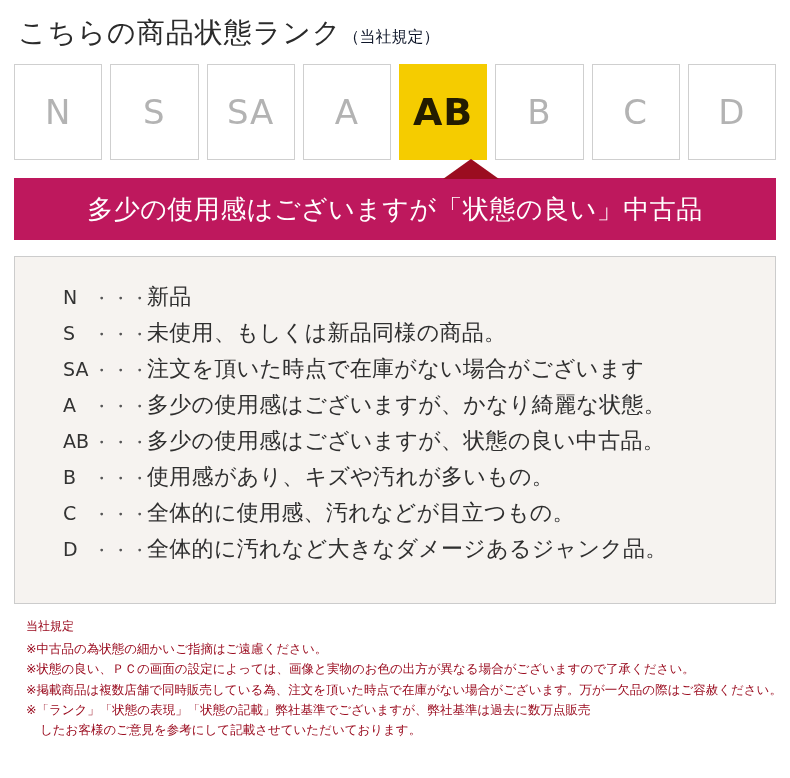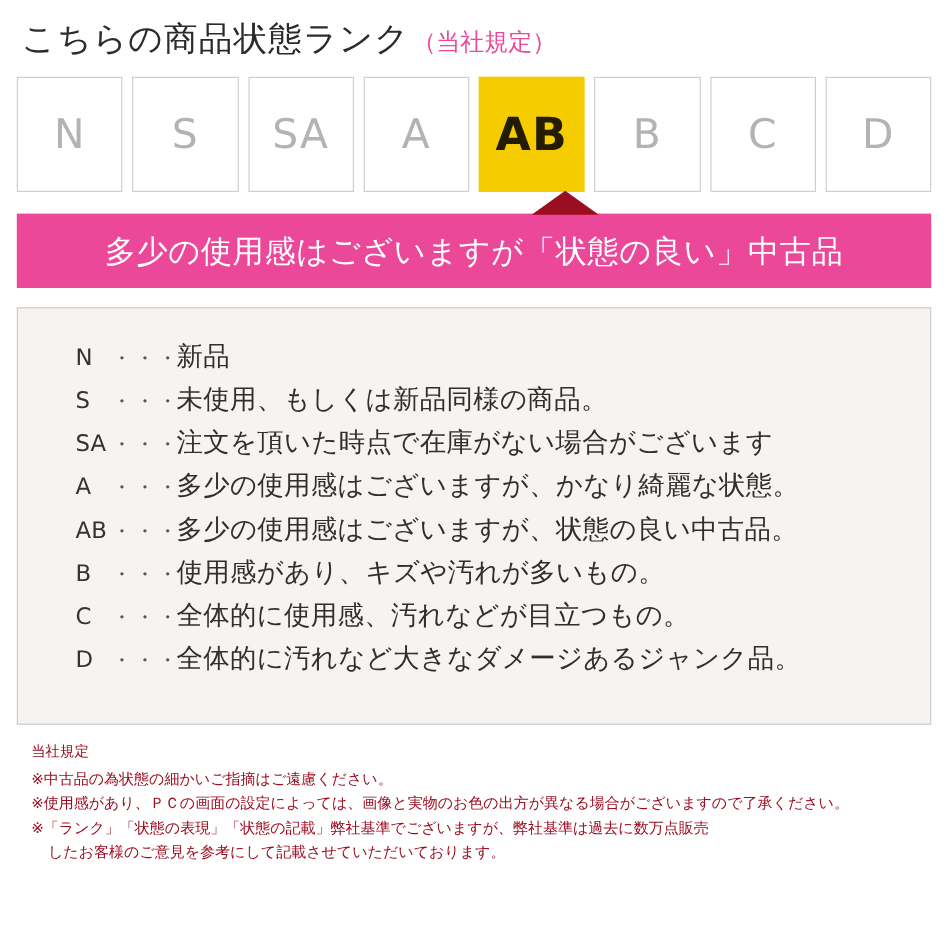--- a/index.html
+++ b/index.html
@@ -28,22 +28,22 @@
     align-items: baseline;
     padding: 14px 4px 8px 4px;
   }
   .title-main {
     font-size: 28px;
     letter-spacing: 1px;
     color: #2b2b2b;
     font-weight: 400;
   }
   .title-sub {
-    font-size: 20px;
-    color: #ec4899;
+    font-size: 16px;
+    color: #0f172a;
     margin-left: 2px;
     letter-spacing: 0px;
   }
 
   
   .rank-row {
     display: flex;
     gap: 8px;
     padding: 4px 0 0 0;
   }
@@ -77,21 +77,21 @@
     position: absolute;
     top: -19px;
     left: 429px;
     width: 0;
     height: 0;
     border-left: 28px solid transparent;
     border-right: 28px solid transparent;
     border-bottom: 20px solid #9b0d20;
   }
   .banner {
-    background: #ec4899;
+    background: #be185d;
     color: #ffffff;
     height: 62px;
     display: flex;
     align-items: center;
     justify-content: center;
     font-size: 26px;
     letter-spacing: 0.5px;
   }
 
   
@@ -221,18 +221,19 @@
       <span class="def-code">D</span>
       <span class="def-dots">・・・</span>
       <span class="def-text">全体的に汚れなど大きなダメージあるジャンク品。</span>
     </div>
 
   </div>
 
   <div class="notes">
     <div class="notes-title">当社規定</div>
     <div class="note-line">※中古品の為状態の細かいご指摘はご遠慮ください。</div>
-    <div class="note-line">※使用感があり、ＰＣの画面の設定によっては、画像と実物のお色の出方が異なる場合がございますので了承ください。</div>
+    <div class="note-line">※状態の良い、ＰＣの画面の設定によっては、画像と実物のお色の出方が異なる場合がございますので了承ください。</div>
+    <div class="note-line">※掲載商品は複数店舗で同時販売している為、注文を頂いた時点で在庫がない場合がございます。万が一欠品の際はご容赦ください。</div>
     <div class="note-line">※「ランク」「状態の表現」「状態の記載」弊社基準でございますが、弊社基準は過去に数万点販売</div>
     <div class="note-line indent">したお客様のご意見を参考にして記載させていただいております。</div>
   </div>
 
 </div>
 
 </body></html>

